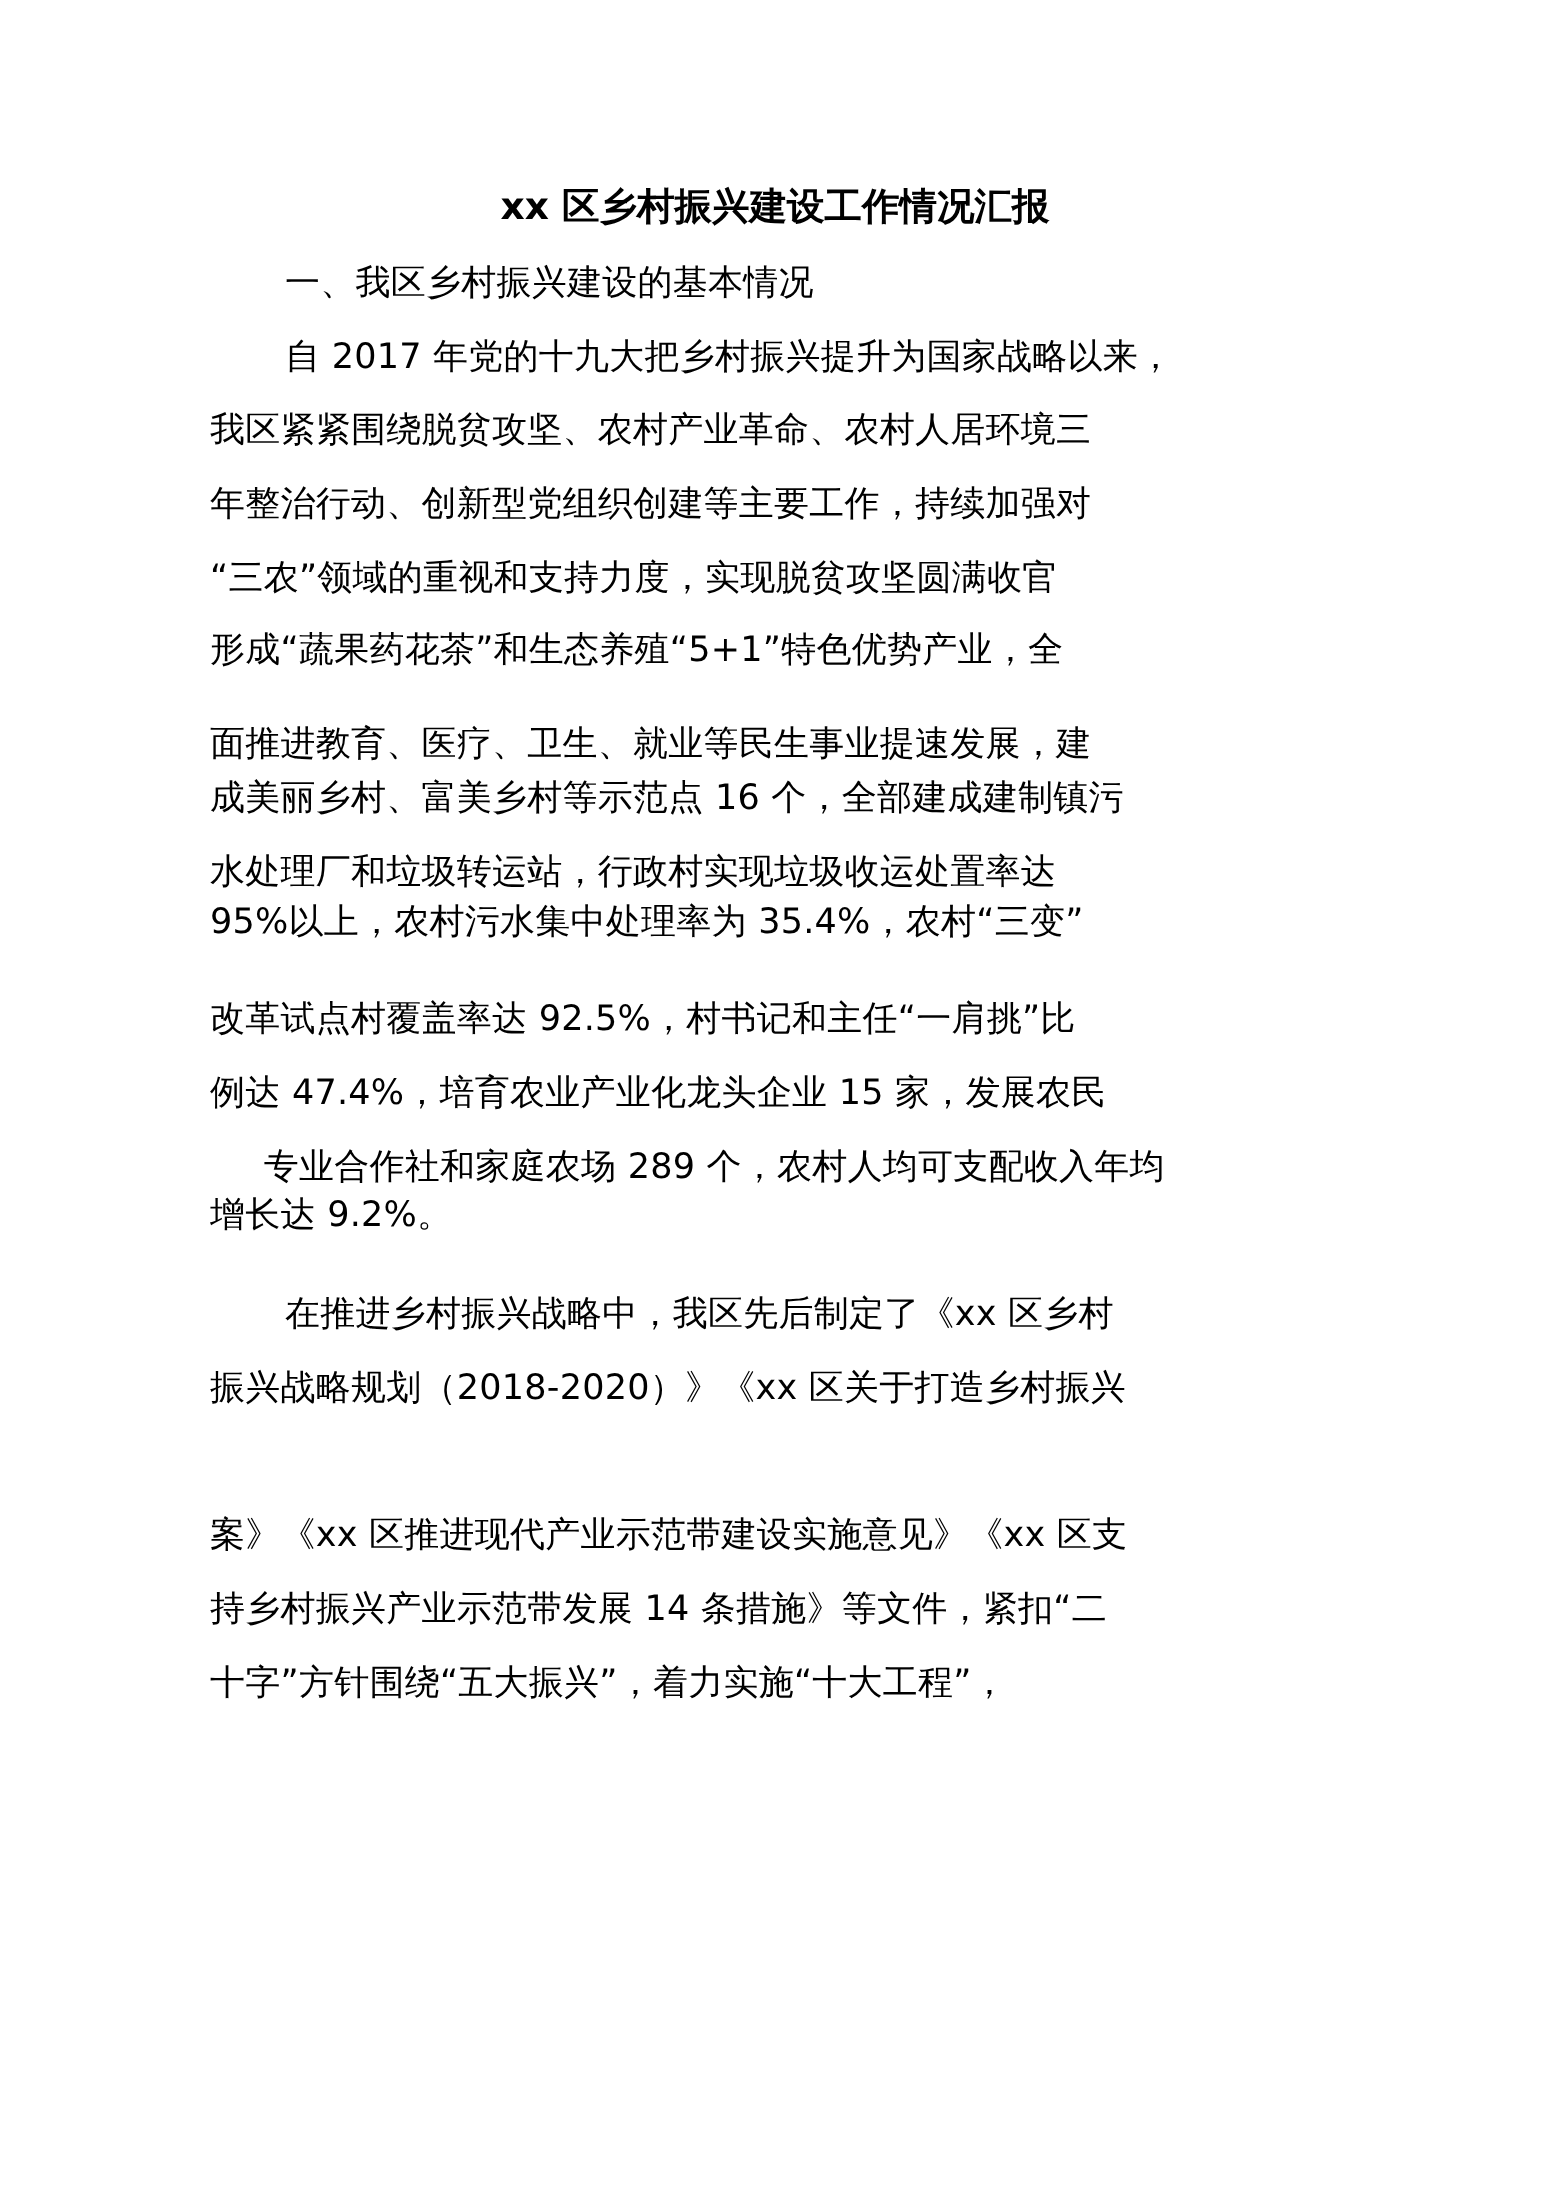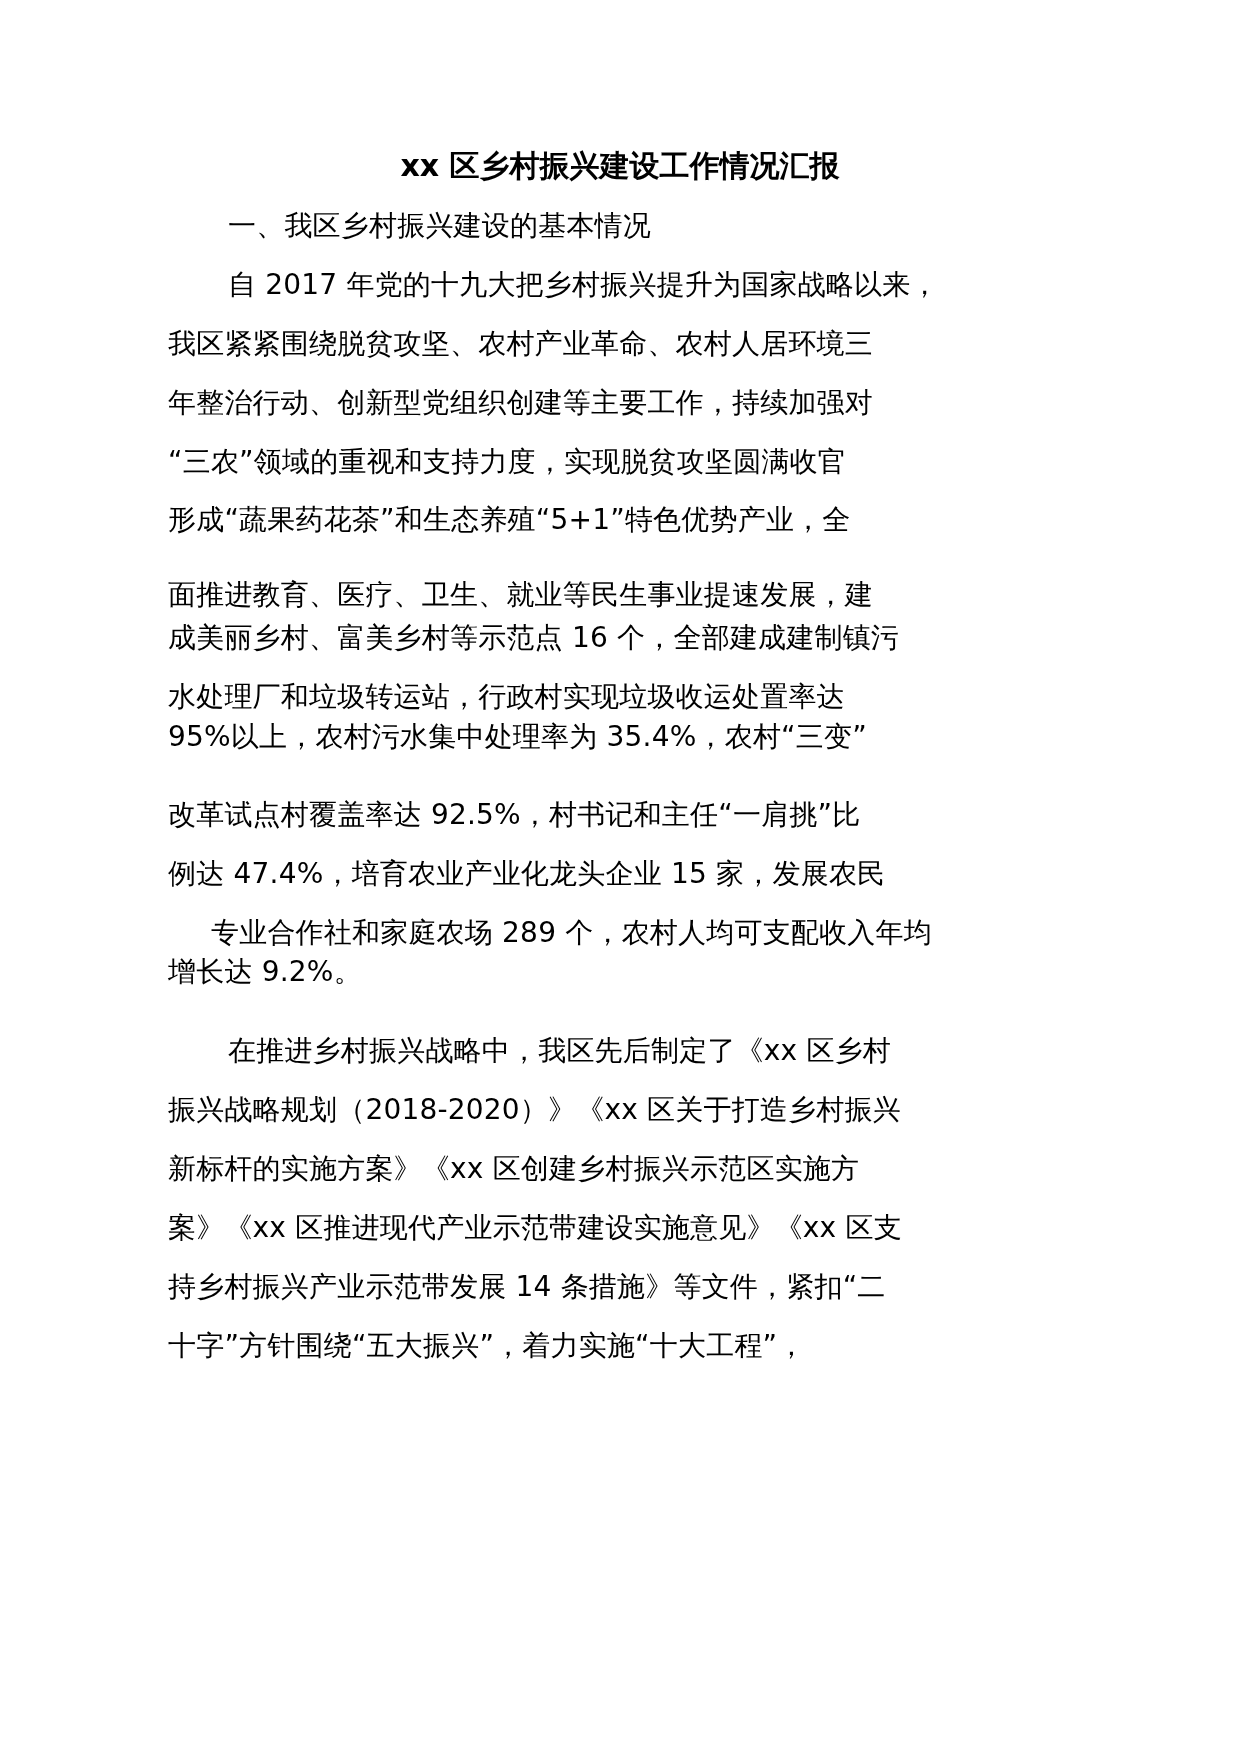--- a/index.html
+++ b/index.html
@@ -62,17 +62,16 @@
   <div class="line" style="top:618px;">成美丽乡村、富美乡村等示范点 16 个，全部建成建制镇污</div>
   <div class="line" style="top:677px;">水处理厂和垃圾转运站，行政村实现垃圾收运处置率达</div>
   <div class="line" style="top:700px;margin-top:17px;">95%以上，农村污水集中处理率为 35.4%，农村“三变”</div>
   <div class="line" style="top:795px;">改革试点村覆盖率达 92.5%，村书记和主任“一肩挑”比</div>
   <div class="line" style="top:854px;">例达 47.4%，培育农业产业化龙头企业 15 家，发展农民</div>
   <div class="line" style="top:913px;margin-left:43px;">专业合作社和家庭农场 289 个，农村人均可支配收入年均</div>
   <div class="line" style="top:952px;">增长达 9.2%。</div>
 
   <div class="line indent" style="top:1031px;">在推进乡村振兴战略中，我区先后制定了《xx 区乡村</div>
   <div class="line" style="top:1090px;">振兴战略规划（2018-2020）》《xx 区关于打造乡村振兴</div>
-  <div class="line" style="top:1149px;">新标杆的实施方案》《xx 区创建乡村振兴示范区实施方</div>
   <div class="line" style="top:1208px;">案》《xx 区推进现代产业示范带建设实施意见》《xx 区支</div>
   <div class="line" style="top:1267px;">持乡村振兴产业示范带发展 14 条措施》等文件，紧扣“二</div>
   <div class="line" style="top:1326px;">十字”方针围绕“五大振兴”，着力实施“十大工程”，</div>
 </div>
 
 </body></html>

